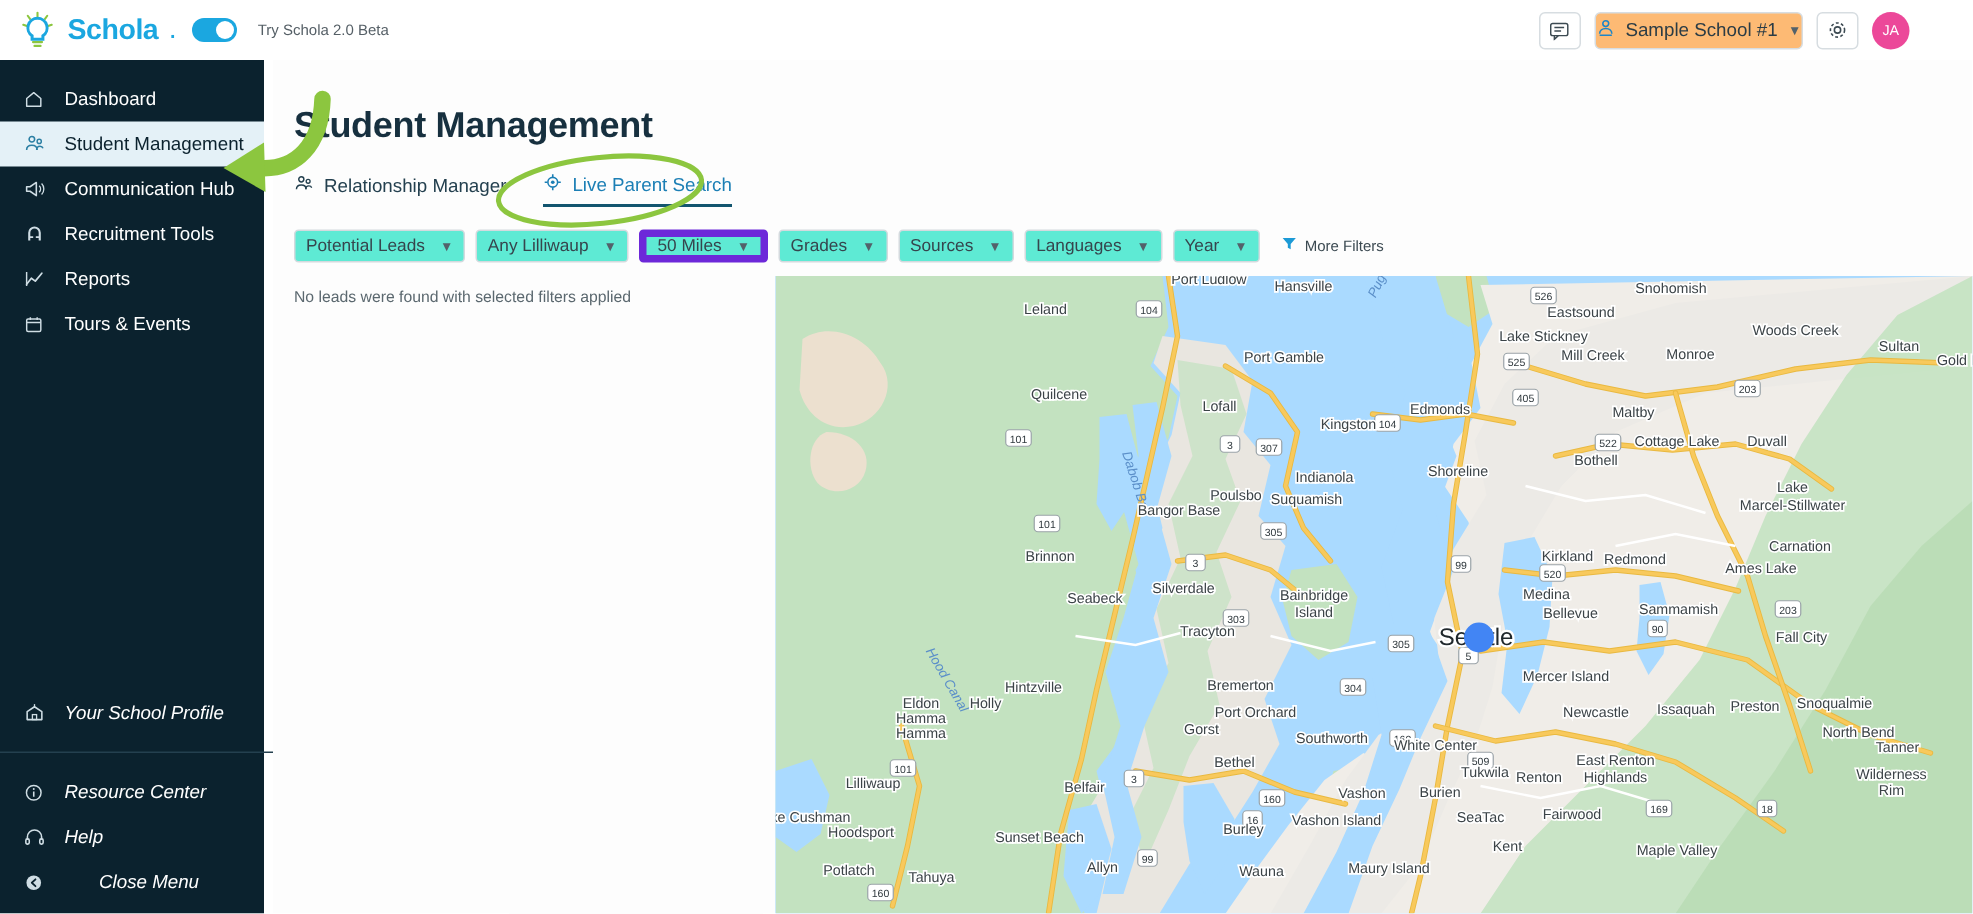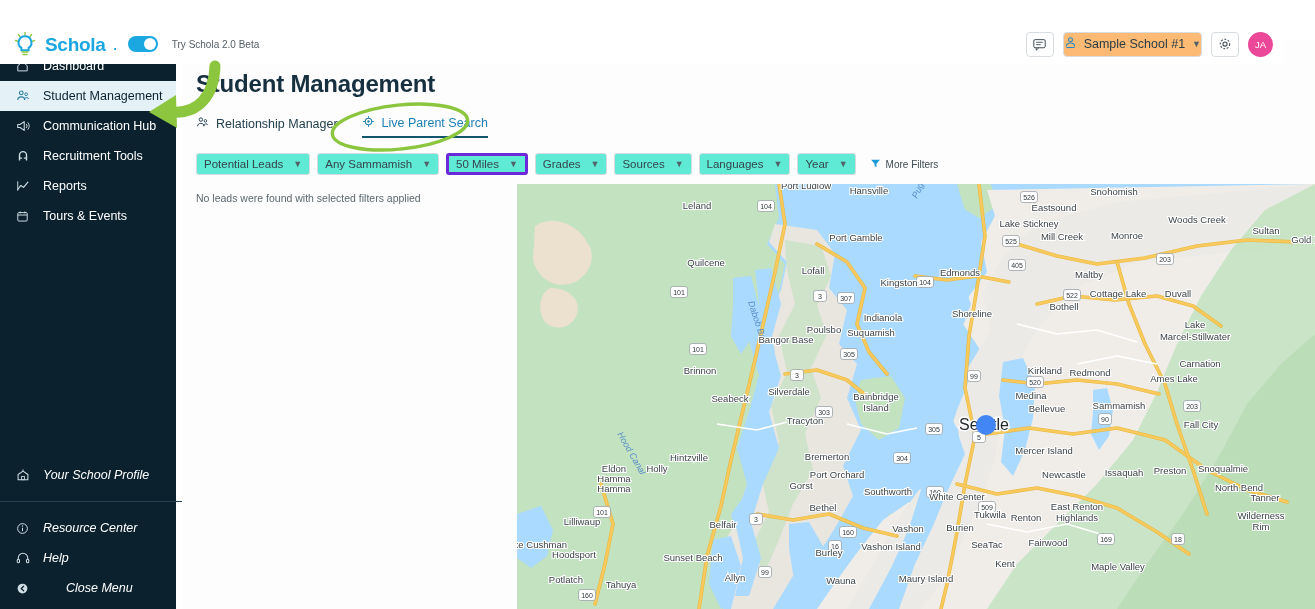--- a/index.html
+++ b/index.html
@@ -11,21 +11,20 @@
   }
   .app { position: relative; width: 1315px; height: 609px; }
 
   
   .topbar {
     position: absolute; top: 0; left: 0;
     width: 1284px; height: 40px;
     background: #ffffff;
     display: flex; align-items: center;
     z-index: 30;
-    margin-top: 24px;
   }
   .brand { display: flex; align-items: center; padding-left: 12px; gap: 7px; }
   .bulb { width: 26px; height: 26px; position: relative; flex: none; }
   .brand-name {
     font-size: 19px; font-weight: bold; color: #1ba7e0;
     letter-spacing: -0.3px; line-height: 1;
   }
   .brand-dot { font-size: 19px; color: #1ba7e0; }
   .toggle {
     width: 30px; height: 16px; border-radius: 9px;
@@ -98,21 +97,21 @@
   .tab.active { color: #1c7fb5; border-bottom: 2px solid #12556f; }
   .filters {
     display: flex; align-items: center; gap: 7px;
     padding: 15px 0 0 14px;
   }
   .filter-pill {
     height: 22px; border: 1px solid #d4dade; border-radius: 3px;
     background: #5eead4; display: flex; align-items: center; gap: 10px;
     padding: 0 7px; font-size: 11.5px; color: #36454d; white-space: nowrap;
   }
-  .filter-pill.hl { border: 3px solid #6d28d9; }
+  .filter-pill.hl { border: 5px solid #6d28d9; }
   .more-filters {
     display: flex; align-items: center; gap: 5px;
     font-size: 10px; color: #3c4a52; margin-left: 7px; white-space: nowrap;
   }
   .empty-msg {
     font-size: 10.5px; color: #5b686f; padding: 17px 0 0 14px;
   }
 
   
   .map {
@@ -324,21 +323,21 @@
         <span>Live Parent Search</span>
       </div>
     </div>
 
     <div class="filters">
       <div class="filter-pill">
         <span>Potential Leads</span>
         <span class="chev">▼</span>
       </div>
       <div class="filter-pill">
-        <span>Any Sammamish</span>
+        <span>Any Lilliwaup</span>
         <span class="chev">▼</span>
       </div>
       <div class="filter-pill hl">
         <span>50 Miles</span>
         <span class="chev">▼</span>
       </div>
       <div class="filter-pill">
         <span>Grades</span>
         <span class="chev">▼</span>
       </div>

